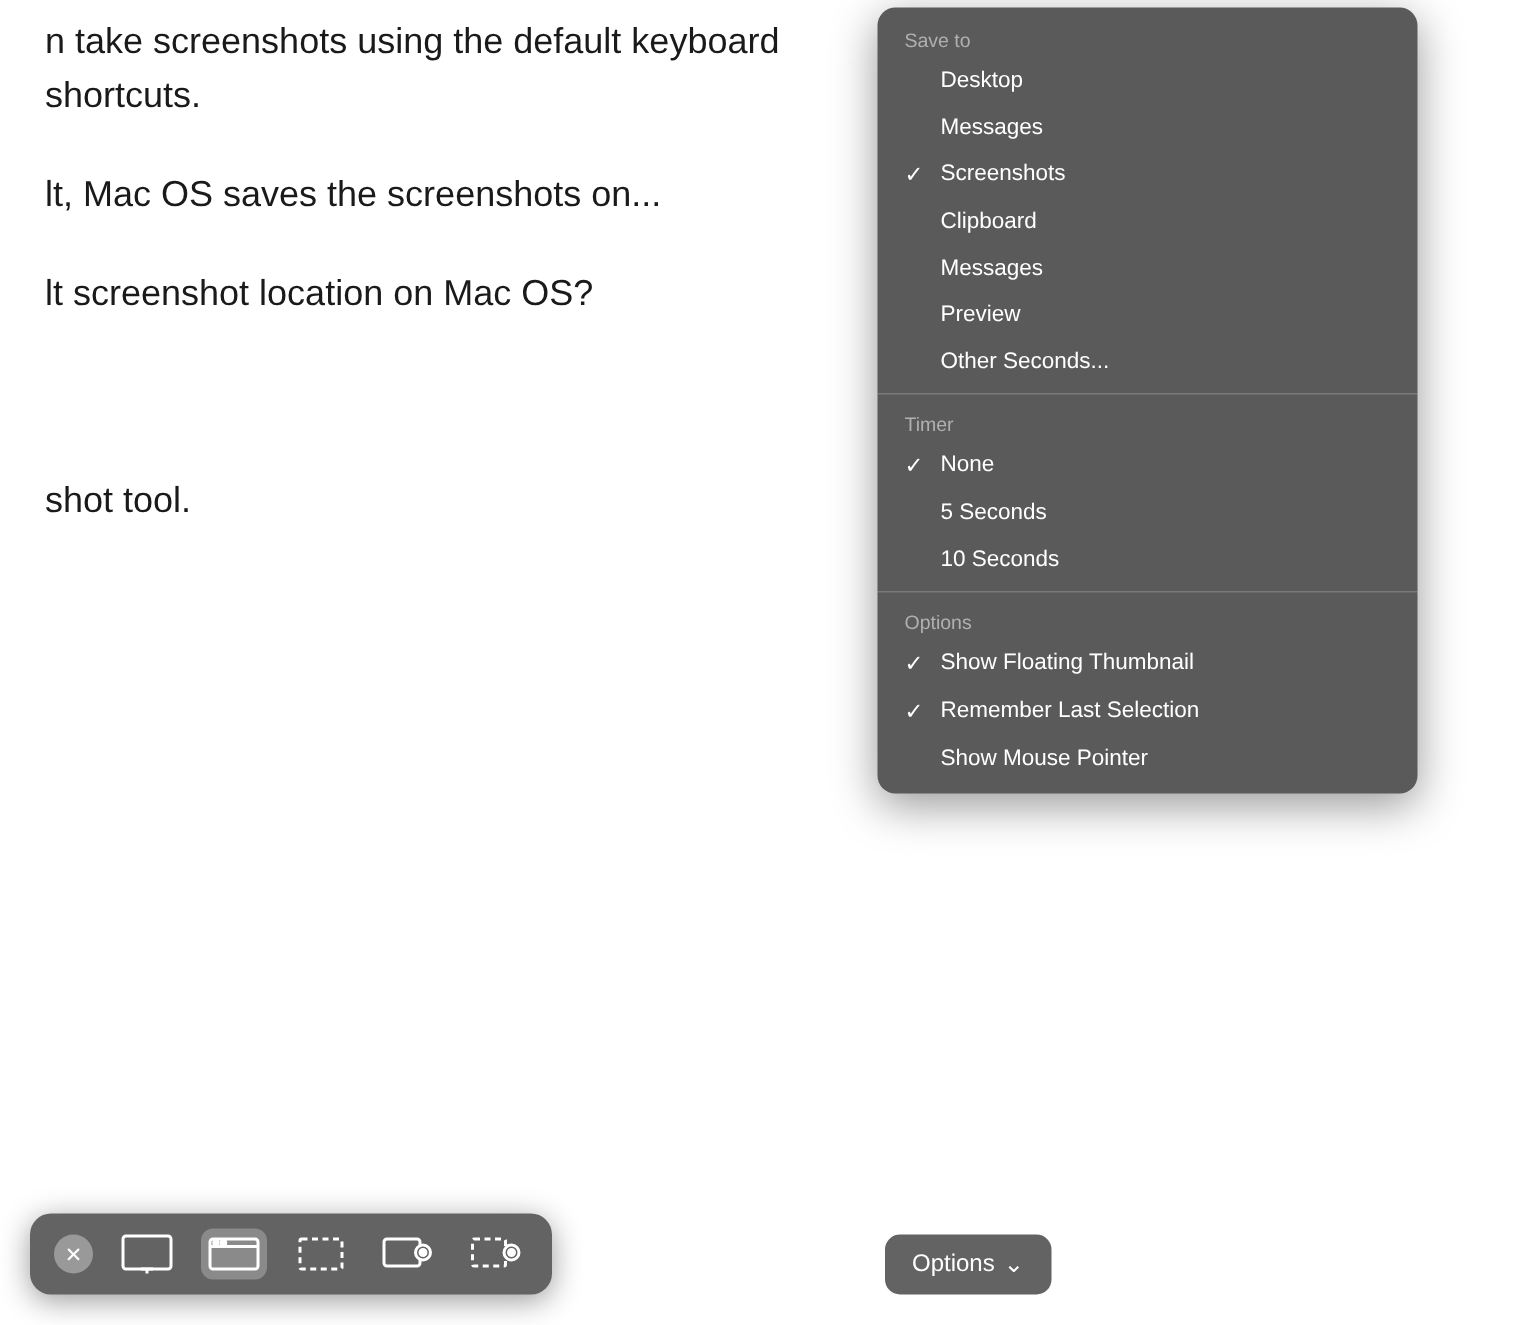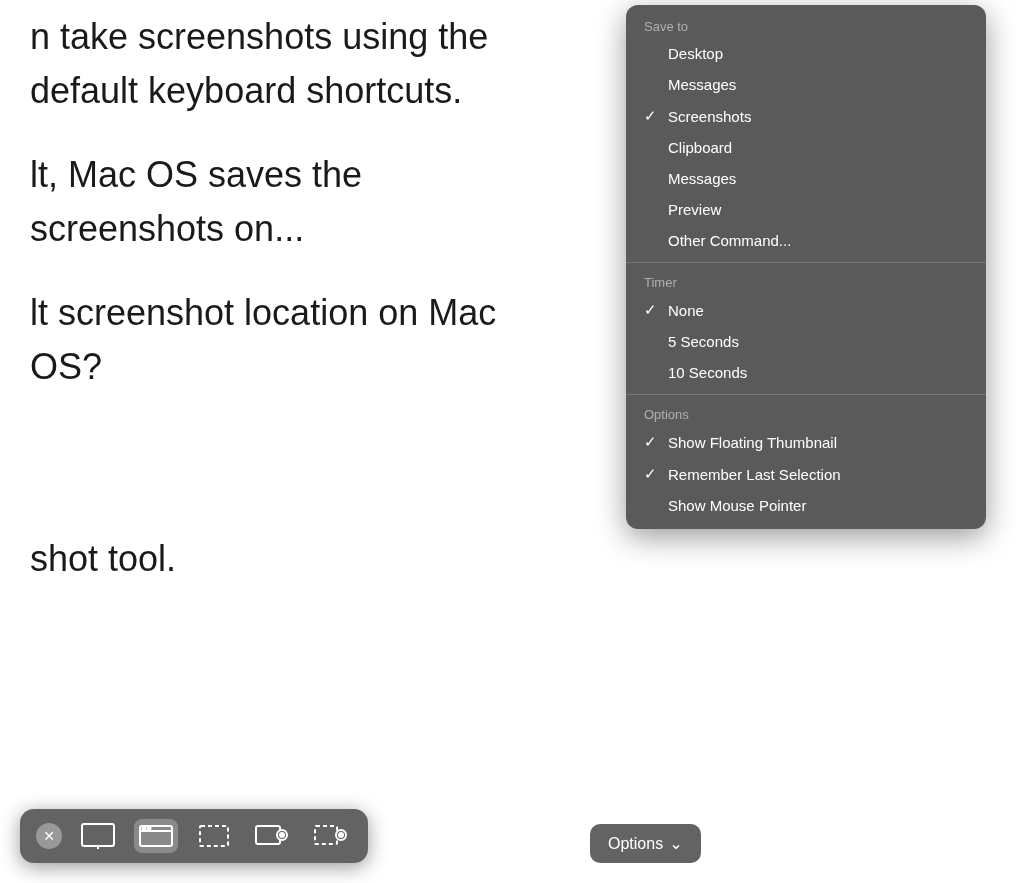--- a/index.html
+++ b/index.html
@@ -13,53 +13,52 @@
       position: relative;
     }
 
     
     .bg-content {
       position: absolute;
       top: 0;
       left: 0;
       width: 580px;
       padding: 10px 30px;
-      font-size: 36px;
+      font-size: 24px;
       color: #1a1a1a;
       line-height: 1.5;
     }
 
     .bg-content p {
       margin-bottom: 30px;
     }
 
     
     .dropdown-menu {
       position: absolute;
       top: 5px;
       left: 585px;
       width: 360px;
       background: #5a5a5a;
       border-radius: 12px;
       padding: 8px 0;
       box-shadow: 0 8px 30px rgba(0,0,0,0.4);
       z-index: 100;
-      margin-left: 41px;
     }
 
     .menu-section-label {
       padding: 6px 18px 4px 18px;
       font-size: 13px;
       color: #b0b0b0;
       font-weight: 400;
     }
 
     .menu-item {
       display: flex;
-      align-items: flex-end;
+      align-items: flex-start;
       padding: 7px 18px;
       font-size: 15px;
       color: #ffffff;
       cursor: pointer;
       position: relative;
     }
 
     .menu-item .checkmark {
       width: 20px;
       margin-right: 4px;
@@ -176,21 +175,21 @@
   <div class="menu-item">
     <span class="checkmark empty"></span>
     <span>Messages</span>
   </div>
   <div class="menu-item">
     <span class="checkmark empty"></span>
     <span>Preview</span>
   </div>
   <div class="menu-item">
     <span class="checkmark empty"></span>
-    <span>Other Command...</span>
+    <span>Other Seconds...</span>
   </div>
 
   <div class="menu-divider"></div>
 
   <div class="menu-section-label">Timer</div>
 
   <div class="menu-item">
     <span class="checkmark">✓</span>
     <span>None</span>
   </div>

